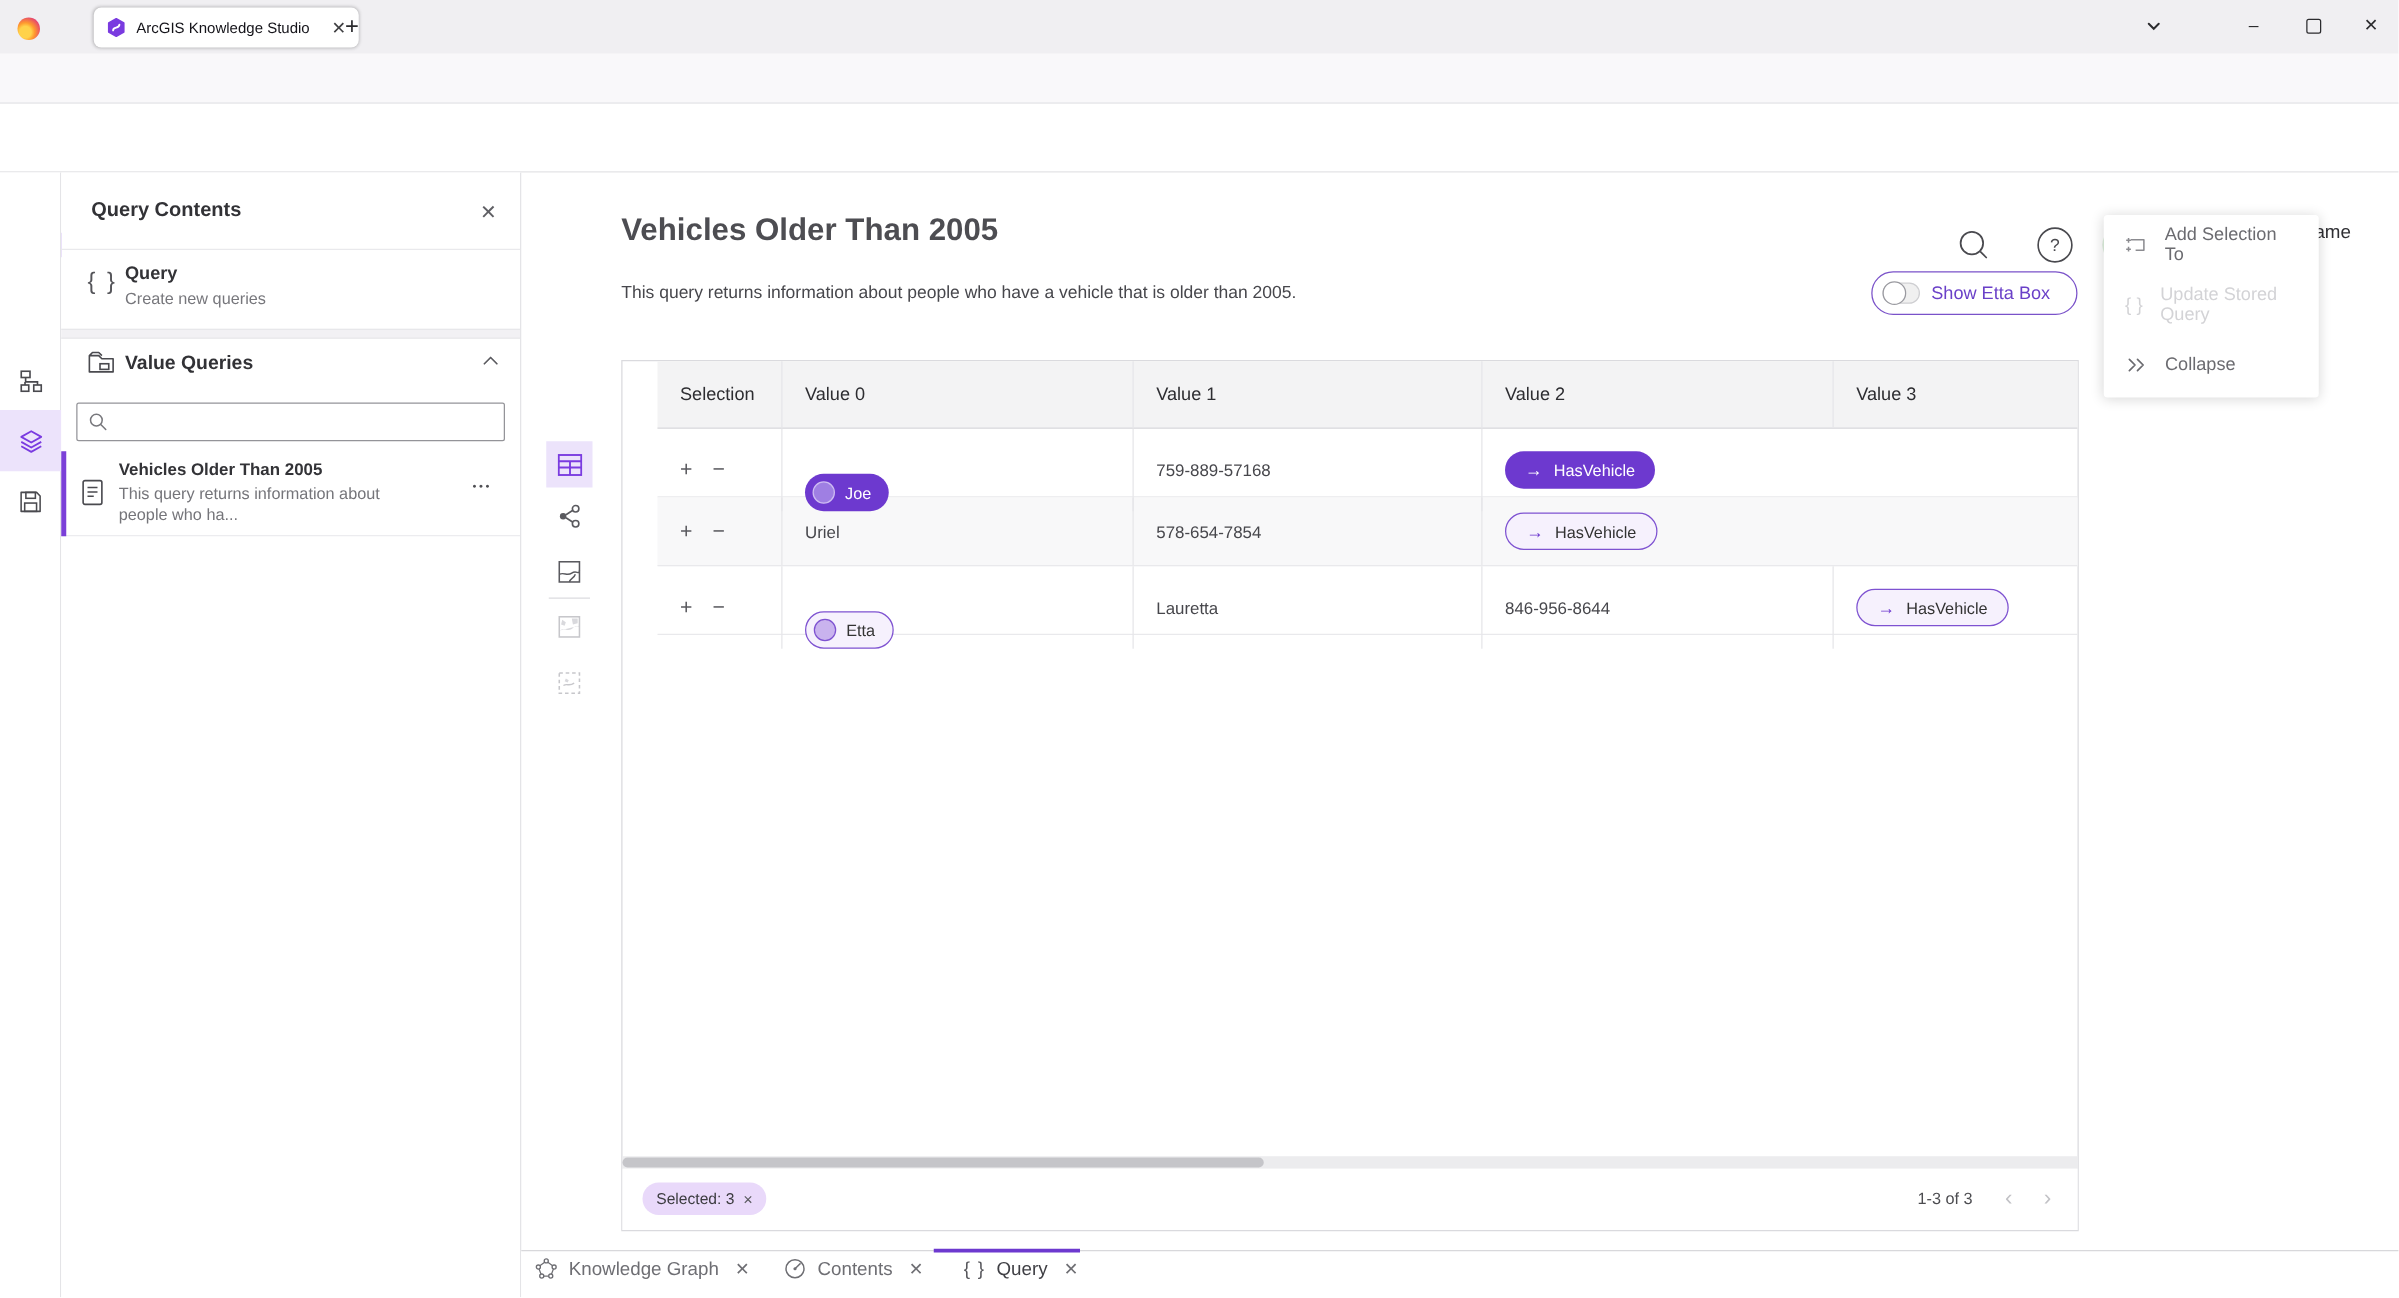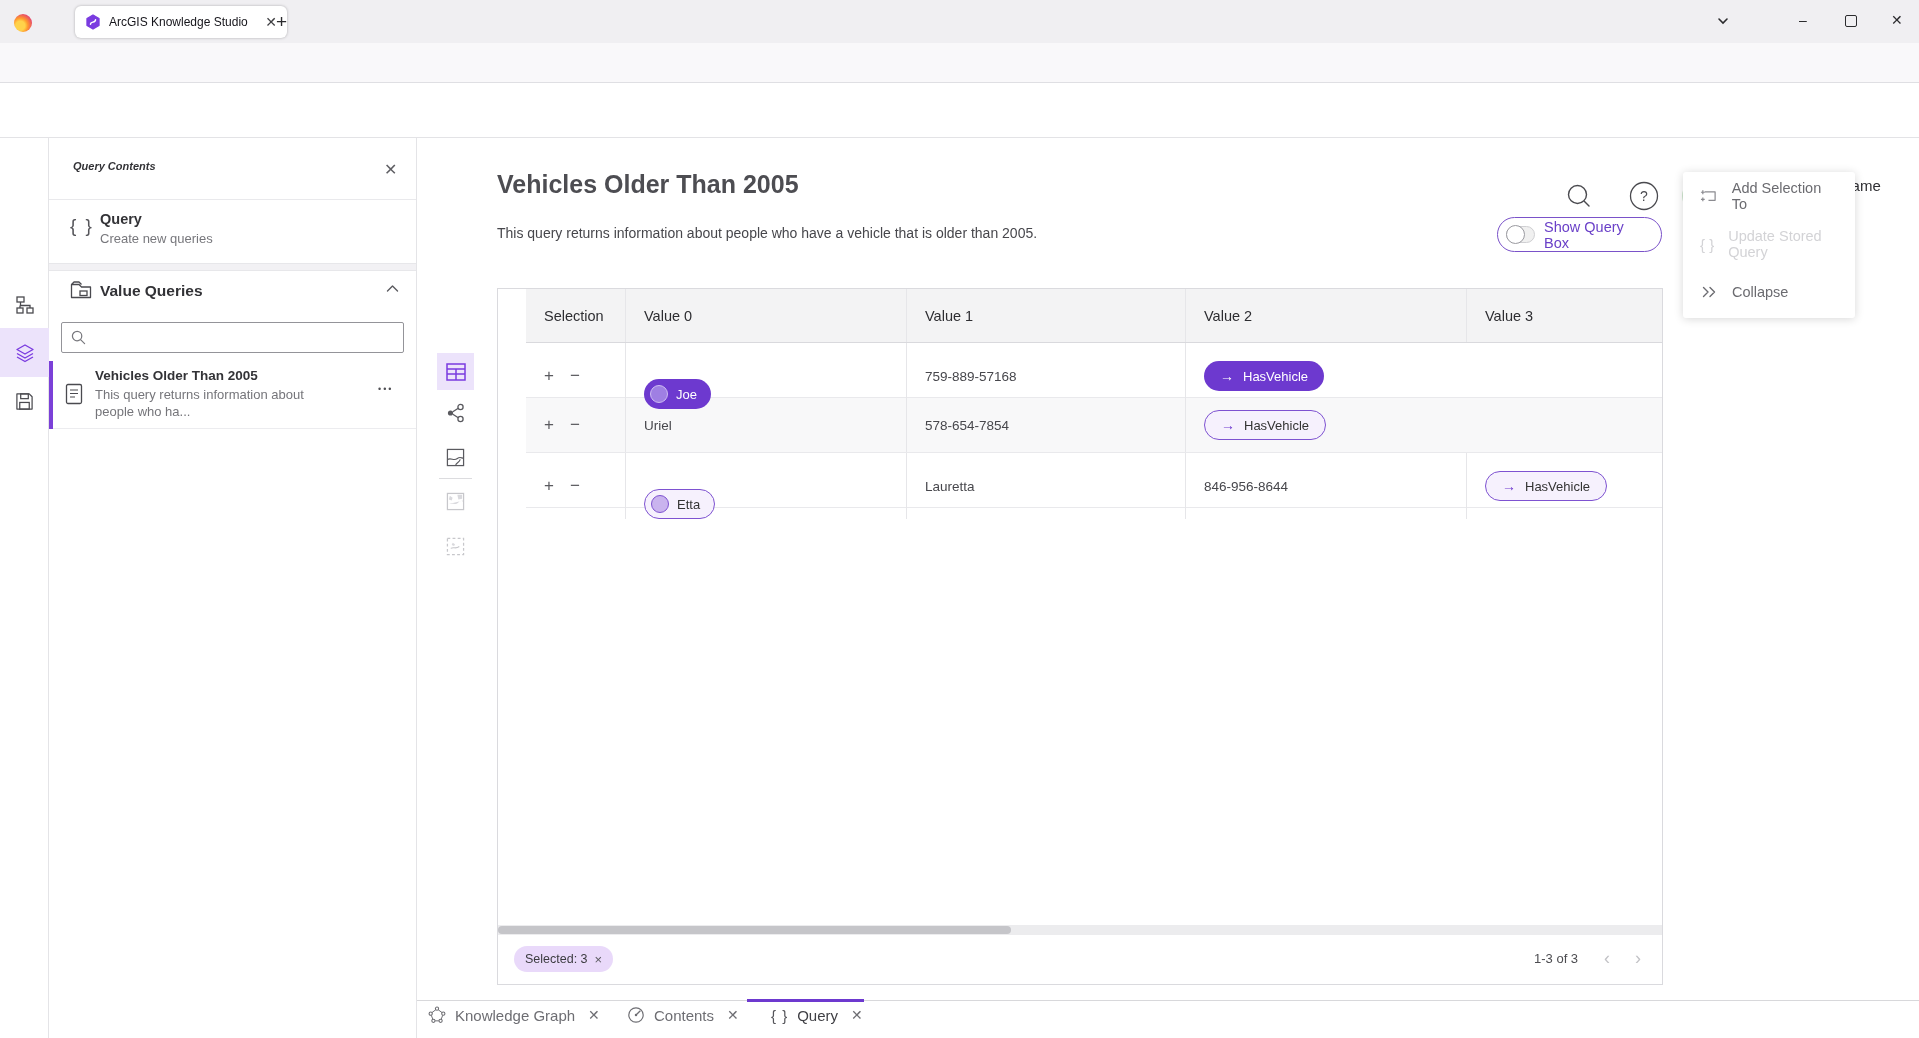--- a/index.html
+++ b/index.html
@@ -39,21 +39,21 @@
   .hdr-round { top:96px; width:34px; height:34px; display:flex; align-items:center; justify-content:center; }
 
   
   #rail { left:0; top:138px; width:49px; height:900px; background:#fff; border-right:1px solid #e4e4e7; }
   .rail-btn { left:0; width:49px; height:49px; display:flex; align-items:center; justify-content:center; }
   .rail-btn.active { background:#ece3fb; }
 
   
   #sidebar { left:49px; top:138px; width:368px; height:900px; background:#fff; border-right:1px solid #e4e4e7; }
   #sb-header { left:49px; top:138px; width:367px; height:62px; border-bottom:1px solid #e9e9ec; }
-  #sb-title { left:73px; top:160px; font-size:11px; font-weight:600; color:#323236;font-style:italic; }
+  #sb-title { left:73px; top:160px; font-size:16px; font-weight:600; color:#323236; }
   #sb-close { left:384px; top:160px; font-size:16px; color:#5f5f64; }
   #query-item { left:49px; top:200px; width:367px; height:63px; }
   #qi-braces { left:70px; top:215px; font-size:19px; color:#55555a; letter-spacing:2px; }
   #qi-title { left:100px; top:211px; font-size:14.5px; font-weight:600; color:#333337; }
   #qi-sub { left:100px; top:231px; font-size:13px; color:#77777c; }
   #sb-gap { left:49px; top:263px; width:367px; height:8px; background:#f2f1f4; border-top:1px solid #e7e7ea; border-bottom:1px solid #e7e7ea; }
   #sq-header { left:49px; top:271px; width:367px; height:40px; }
   #sq-title { left:100px; top:282px; font-size:15.5px; font-weight:600; color:#323236; }
   #sq-chevron { left:386px; top:284px; }
   #sq-search { left:61px; top:322px; width:343px; height:31px; border:1px solid #949499; border-radius:2px;
@@ -365,21 +365,21 @@
     </span>
   </div>
 
   <div id="main-title" class="abs">Vehicles Older Than 2005</div>
   <div id="main-sub" class="abs">This query returns information about people who have a vehicle that is older than 2005.</div>
 
   <div id="sqb-btn" class="abs">
     <span id="sqb-track">
         <span id="sqb-knob"></span>
       </span>
-    <span id="sqb-label">Show Query Box</span>
+    <span id="sqb-label">Show Etta Box</span>
   </div>
 
   <div id="tbl" class="abs">
     <div id="tbl-head" class="trow">
       <div class="cell">Selection</div>
       <div class="cell">Value 0</div>
       <div class="cell">Value 1</div>
       <div class="cell">Value 2</div>
       <div class="cell">Value 3</div>
     </div>

